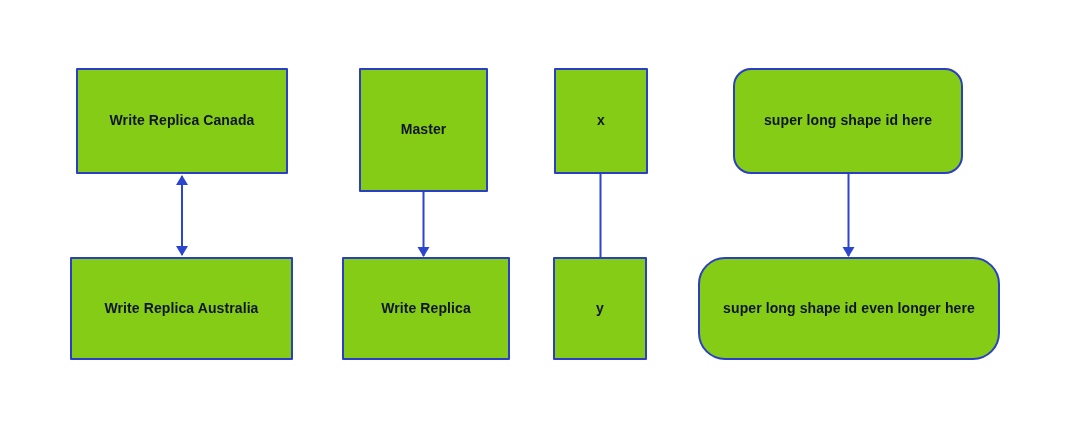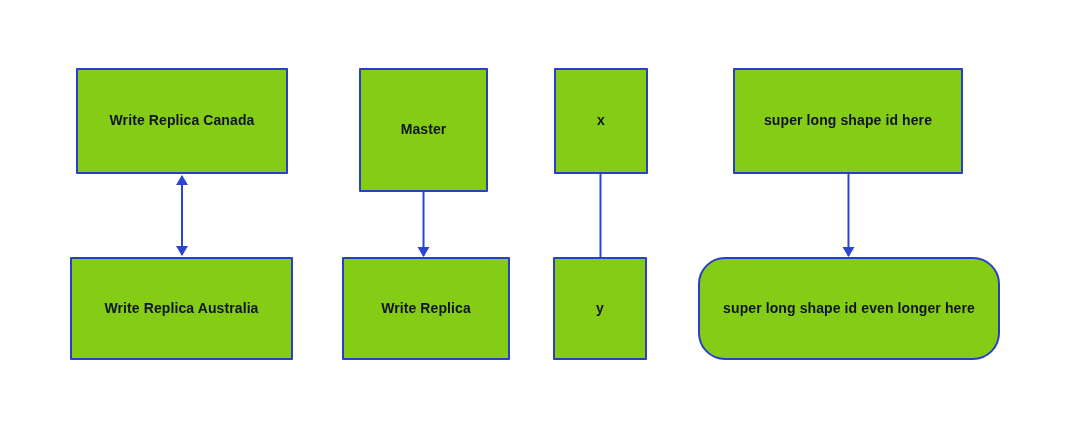--- a/index.html
+++ b/index.html
@@ -43,21 +43,21 @@
     color: #111422;
     letter-spacing: 0.1px;
   }
   
   .n-canada      { left: 76px;  top: 68px;  width: 212px; height: 106px; }
   .n-australia   { left: 70px;  top: 257px; width: 223px; height: 103px; }
   .n-master      { left: 359px; top: 68px;  width: 129px; height: 124px; }
   .n-read        { left: 342px; top: 257px; width: 168px; height: 103px; }
   .n-x           { left: 554px; top: 68px;  width: 94px;  height: 106px; }
   .n-y           { left: 553px; top: 257px; width: 94px;  height: 103px; }
-  .n-long        { left: 733px; top: 68px;  width: 230px; height: 106px; }
+  .n-long        { left: 733px; top: 68px;  width: 230px; height: 106px; border-radius: 18px; }
   .n-longer      { left: 698px; top: 257px; width: 302px; height: 103px; border-radius: 27px; }
   .edge {
     stroke: #2b45cf;
     stroke-width: 2;
   }
 </style>
 </head>
 <body>
 
 <div class="canvas">

